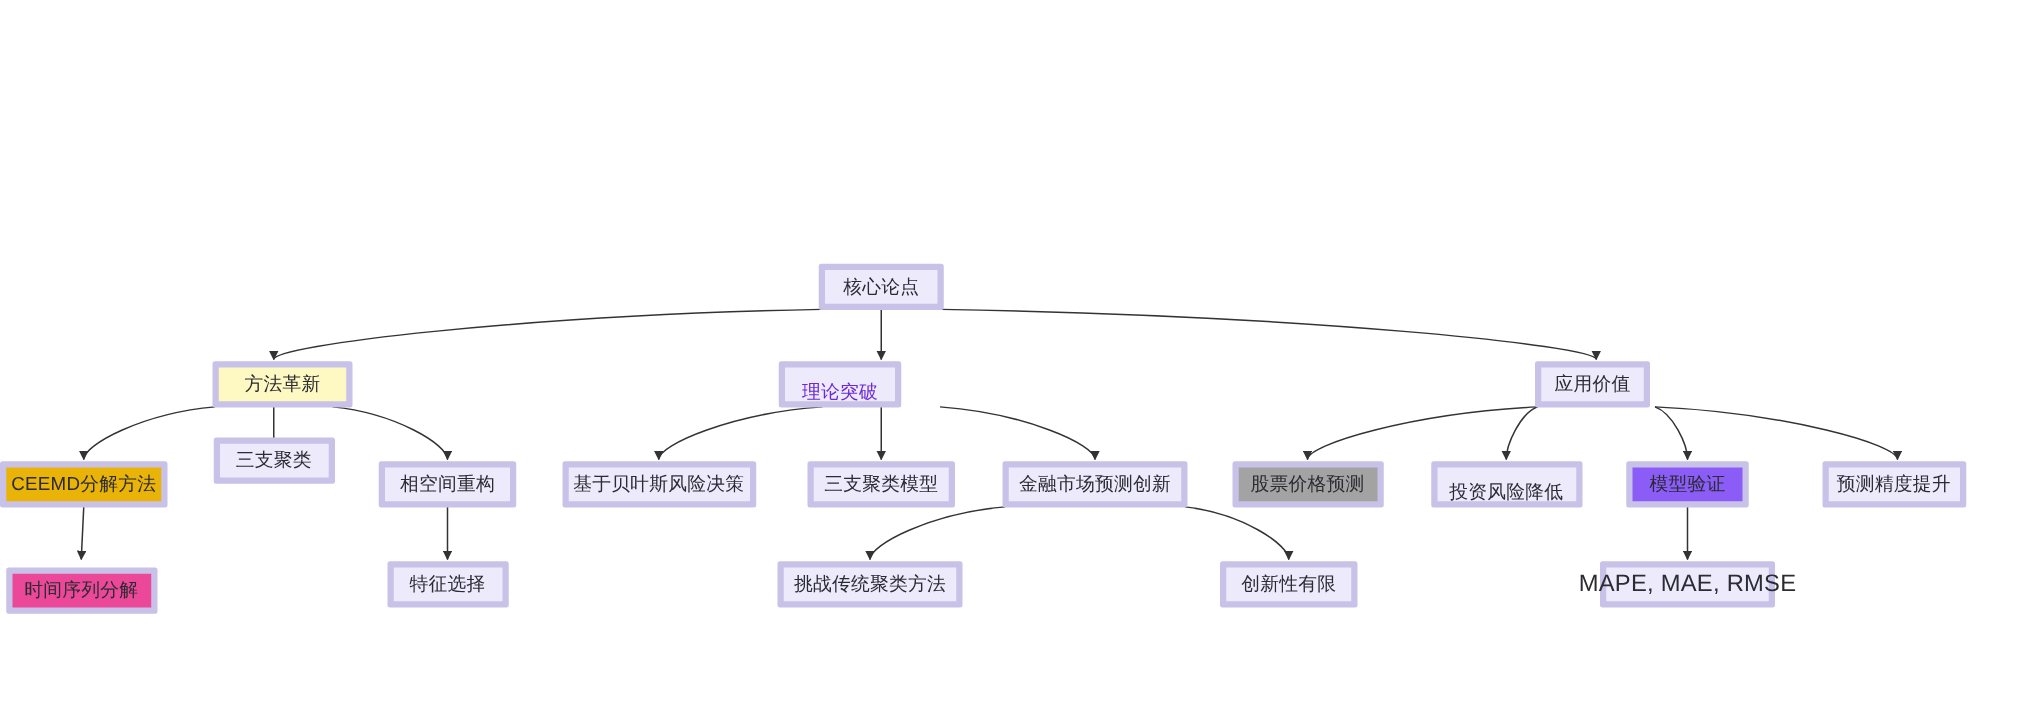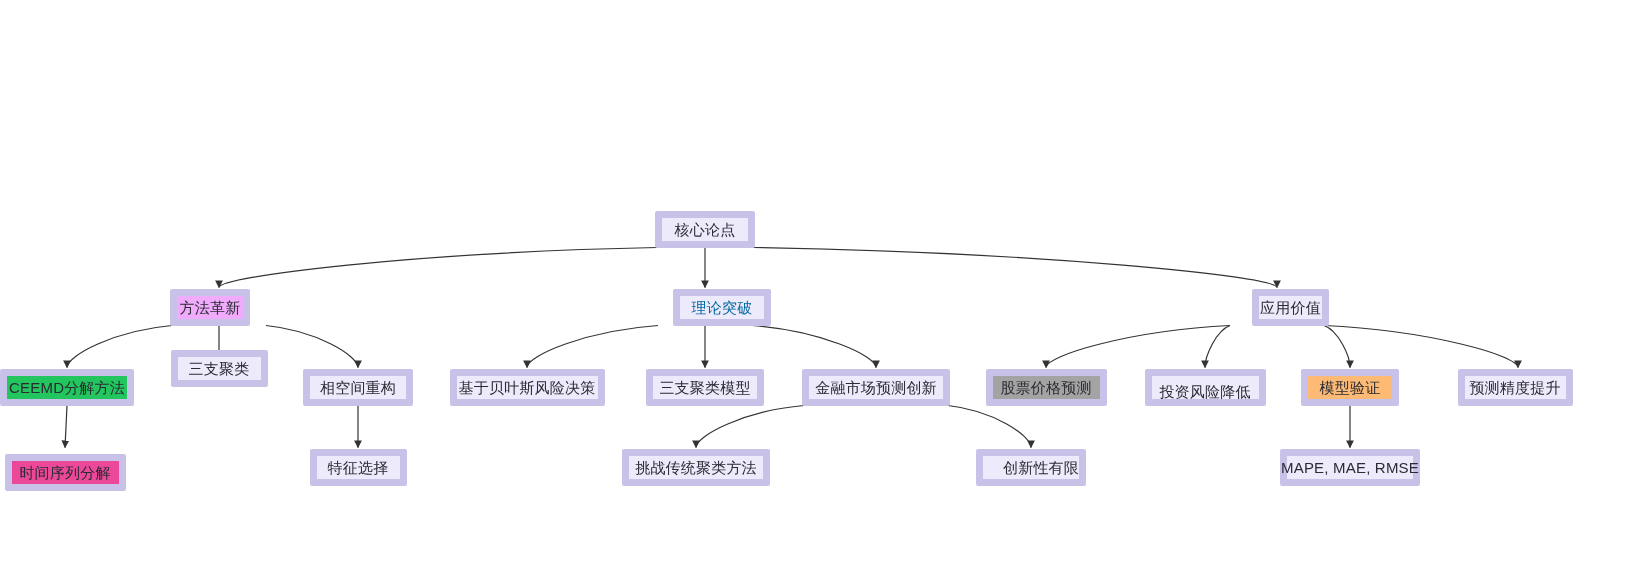--- a/index.html
+++ b/index.html
@@ -8,32 +8,32 @@
     background:#ffffff;
     font-family:"Liberation Sans","DejaVu Sans",sans-serif;
     overflow:hidden;
   }
   #canvas{position:relative;width:1628px;height:576px;}
   #edges{position:absolute;left:0;top:0;width:1628px;height:576px;pointer-events:none;}
   .node{
     position:absolute;
     box-sizing:border-box;
     background:#ECEAFB;
-    border:7px solid #000000;
+    border:5px solid #000000;
     border-radius:2px;
     display:flex;
     align-items:center;
     justify-content:center;
     color:#2b2b33;
     font-size:15px;
     line-height:1;
     white-space:nowrap;
     letter-spacing:0.2px;
   }
-  .node.latin{font-size:15px;justify-content:center;}
+  .node.latin{font-size:19px;justify-content:center;}
 </style>
 </head>
 <body>
 
 <div id="canvas">
   <svg id="edges" viewBox="0 0 1628 576" xmlns="http://www.w3.org/2000/svg">
     <defs>
       <marker id="arrow" viewBox="0 0 10 10" refX="9" refY="5" markerWidth="6.5" markerHeight="6.5" orient="auto-start-reverse">
         <path d="M 0 0 L 10 5 L 0 10 z" fill="#333333"></path>
       </marker>
@@ -56,30 +56,30 @@
         <path d="M 358 405.5 L 358 447.5" marker-end="url(#arrow)" stroke="#333333"></path>
         <path d="M 804 405.5 C 744.6 410.54, 696 435.74, 696 447.5" marker-end="url(#arrow)" stroke="#333333"></path>
         <path d="M 948 405.5 C 993.65 410.54, 1031 435.74, 1031 447.5" marker-end="url(#arrow)" stroke="#333333"></path>
         <path d="M 1350 405.5 L 1350 447.5" marker-end="url(#arrow)" stroke="#333333"></path>
       </g>
   </svg>
   <div id="nodes">
       <div class="node" style="left: 655px; top: 210.5px; width: 100px; height: 37px; background: rgb(236, 234, 251); border-color: rgb(200, 194, 232); color: rgb(43, 43, 51);">
         <span>核心论点</span>
       </div>
-      <div class="node" style="left: 170px; top: 288.5px; width: 80px; height: 37px; background: #f0abfc; border-color: rgb(200, 194, 232); color: rgb(43, 43, 51);">
+      <div class="node" style="left: 170px; top: 288.5px; width: 112px; height: 37px; background: #fef9c3; border-color: rgb(200, 194, 232); color: rgb(43, 43, 51);">
         <span>方法革新</span>
       </div>
-      <div class="node" style="left: 673px; top: 288.5px; width: 98px; height: 37px; background: rgb(236, 234, 251); border-color: rgb(200, 194, 232); color: #0369a1;">
+      <div class="node" style="left: 623px; top: 288.5px; width: 98px; height: 37px; background: rgb(236, 234, 251); border-color: rgb(200, 194, 232); color: #6d28d9; align-items: flex-end;">
         <span>理论突破</span>
       </div>
-      <div class="node" style="left: 1228px; top: 288.5px; width: 77px; height: 37px; background: rgb(236, 234, 251); border-color: rgb(200, 194, 232); color: rgb(43, 43, 51); margin-left: 24px;">
+      <div class="node" style="left: 1228px; top: 288.5px; width: 92px; height: 37px; background: rgb(236, 234, 251); border-color: rgb(200, 194, 232); color: rgb(43, 43, 51);">
         <span>应用价值</span>
       </div>
-      <div class="node" style="left: 0px; top: 368.5px; width: 134px; height: 37px; background: #22c55e; border-color: rgb(200, 194, 232); color: rgb(43, 43, 51);">
+      <div class="node" style="left: 0px; top: 368.5px; width: 134px; height: 37px; background: #eab308; border-color: rgb(200, 194, 232); color: rgb(43, 43, 51);">
         <span>CEEMD分解方法</span>
       </div>
       <div class="node" style="left: 170.5px; top: 350px; width: 97px; height: 37px; background: rgb(236, 234, 251); border-color: rgb(200, 194, 232); color: rgb(43, 43, 51);">
         <span>三支聚类</span>
       </div>
       <div class="node" style="left: 303px; top: 368.5px; width: 110px; height: 37px; background: rgb(236, 234, 251); border-color: rgb(200, 194, 232); color: rgb(43, 43, 51);">
         <span>相空间重构</span>
       </div>
       <div class="node" style="left: 449.5px; top: 368.5px; width: 155px; height: 37px; background: rgb(236, 234, 251); border-color: rgb(200, 194, 232); color: rgb(43, 43, 51);">
         <span>基于贝叶斯风险决策</span>
@@ -89,35 +89,35 @@
       </div>
       <div class="node" style="left: 802px; top: 368.5px; width: 148px; height: 37px; background: rgb(236, 234, 251); border-color: rgb(200, 194, 232); color: rgb(43, 43, 51);">
         <span>金融市场预测创新</span>
       </div>
       <div class="node" style="left: 985.5px; top: 368.5px; width: 121px; height: 37px; background: #a3a3a3; border-color: rgb(200, 194, 232); color: rgb(43, 43, 51);">
         <span>股票价格预测</span>
       </div>
       <div class="node" style="left: 1144.5px; top: 368.5px; width: 121px; height: 37px; background: rgb(236, 234, 251); border-color: rgb(200, 194, 232); color: rgb(43, 43, 51); align-items: flex-end;">
         <span>投资风险降低</span>
       </div>
-      <div class="node" style="left: 1301px; top: 368.5px; width: 98px; height: 37px; background: #fdba74; border-color: rgb(200, 194, 232); color: rgb(43, 43, 51);">
+      <div class="node" style="left: 1301px; top: 368.5px; width: 98px; height: 37px; background: #8b5cf6; border-color: rgb(200, 194, 232); color: rgb(43, 43, 51);">
         <span>模型验证</span>
       </div>
       <div class="node" style="left: 1457.5px; top: 368.5px; width: 115px; height: 37px; background: rgb(236, 234, 251); border-color: rgb(200, 194, 232); color: rgb(43, 43, 51);">
         <span>预测精度提升</span>
       </div>
       <div class="node" style="left: 4.5px; top: 454px; width: 121px; height: 37px; background: #ec4899; border-color: rgb(200, 194, 232); color: rgb(43, 43, 51);">
         <span>时间序列分解</span>
       </div>
       <div class="node" style="left: 309.5px; top: 448.5px; width: 97px; height: 37px; background: rgb(236, 234, 251); border-color: rgb(200, 194, 232); color: rgb(43, 43, 51); text-align: right;">
         <span>特征选择</span>
       </div>
       <div class="node" style="left: 622px; top: 448.5px; width: 148px; height: 37px; background: rgb(236, 234, 251); border-color: rgb(200, 194, 232); color: rgb(43, 43, 51);">
         <span>挑战传统聚类方法</span>
       </div>
-      <div class="node" style="left: 976px; top: 448.5px; width: 110px; height: 37px; background: rgb(236, 234, 251); border-color: rgb(200, 194, 232); color: rgb(43, 43, 51); justify-content: flex-end;">
+      <div class="node" style="left: 976px; top: 448.5px; width: 110px; height: 37px; background: rgb(236, 234, 251); border-color: rgb(200, 194, 232); color: rgb(43, 43, 51);">
         <span>创新性有限</span>
       </div>
       <div class="node latin" style="left: 1280px; top: 448.5px; width: 140px; height: 37px; background: rgb(236, 234, 251); border-color: rgb(200, 194, 232); color: rgb(43, 43, 51);">
         <span>MAPE, MAE, RMSE</span>
       </div>
     </div>
 </div>
 
 </body></html>

